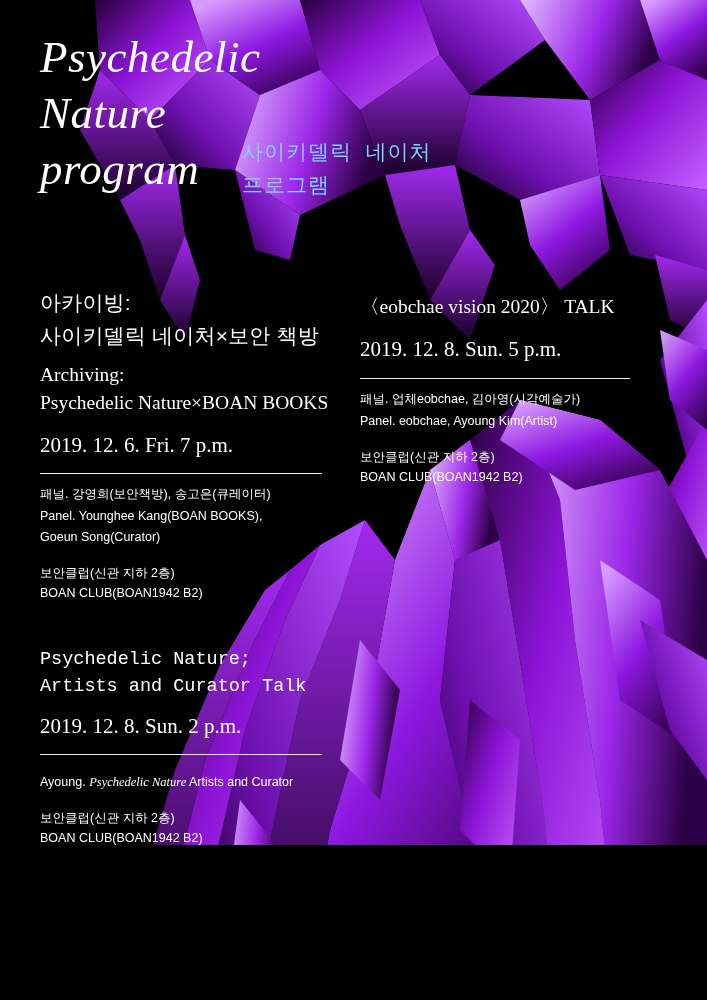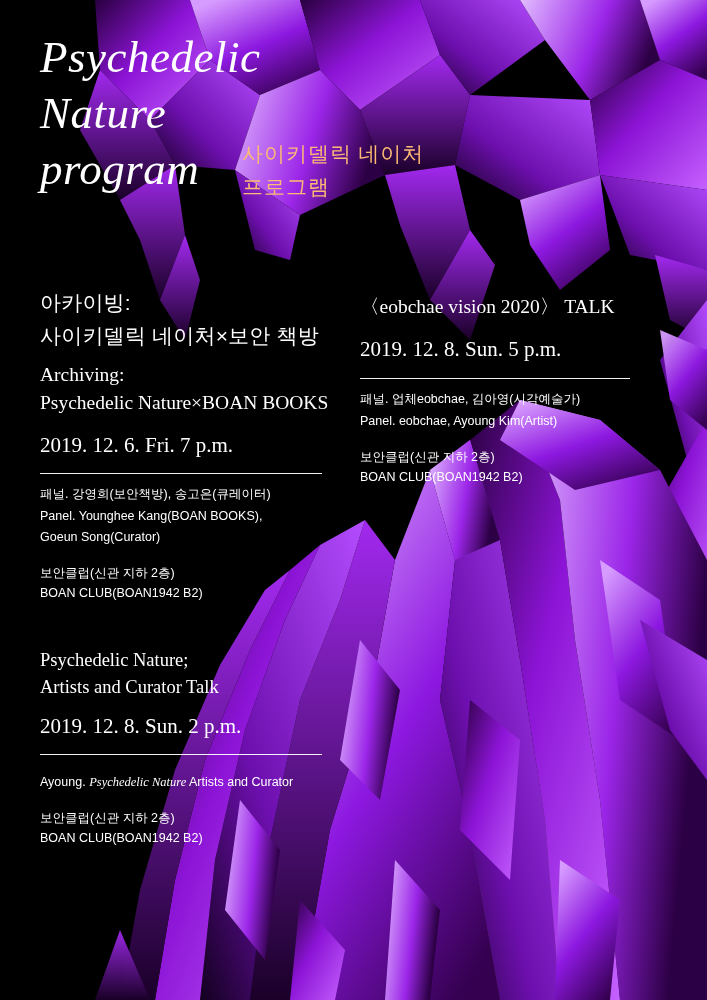--- a/index.html
+++ b/index.html
@@ -10,21 +10,21 @@
   body {
     width: 707px;
     height: 1000px;
     overflow: hidden;
     font-family: "Liberation Sans", sans-serif;
     color: #ffffff;
   }
   #poster {
     position: relative;
     width: 707px;
-    height: 1000px;
+    height: 845px;
     background: #000000;
     overflow: hidden;
   }
 
   
   #artwork {
     position: absolute;
     inset: 0;
     z-index: 0;
   }
@@ -44,25 +44,25 @@
     line-height: 1.24;
     letter-spacing: 0.5px;
     color: #ffffff;
     white-space: pre;
   }
   .title-ko {
     position: absolute;
     top: 138px;
     left: 242px;
     z-index: 5;
-    font-family: Liberation Serif, serif;
+    font-family: Liberation Mono, monospace;
     font-size: 21px;
     line-height: 1.55;
     letter-spacing: 1px;
-    color: #fdba74;
+    color: #7dd3fc;
     white-space: pre;
     font-weight: 500;
   }
 
   
   .col-left {
     position: absolute;
     left: 40px;
     top: 286px;
     width: 300px;
@@ -79,21 +79,21 @@
   .entry { margin-bottom: 34px; }
 
   .head-ko {
     font-size: 21px;
     line-height: 1.58;
     letter-spacing: 0.2px;
     white-space: pre-line;
     margin-bottom: 9px;
   }
   .head-en {
-    font-family: Liberation Serif, serif;
+    font-family: Liberation Mono, monospace;
     font-size: 18.5px;
     line-height: 1.45;
     white-space: pre-line;
     margin-bottom: 12px;
   }
   .head-en-big {
     font-family: "Liberation Serif", serif;
     font-size: 19.5px;
     line-height: 1.4;
     white-space: pre-line;

